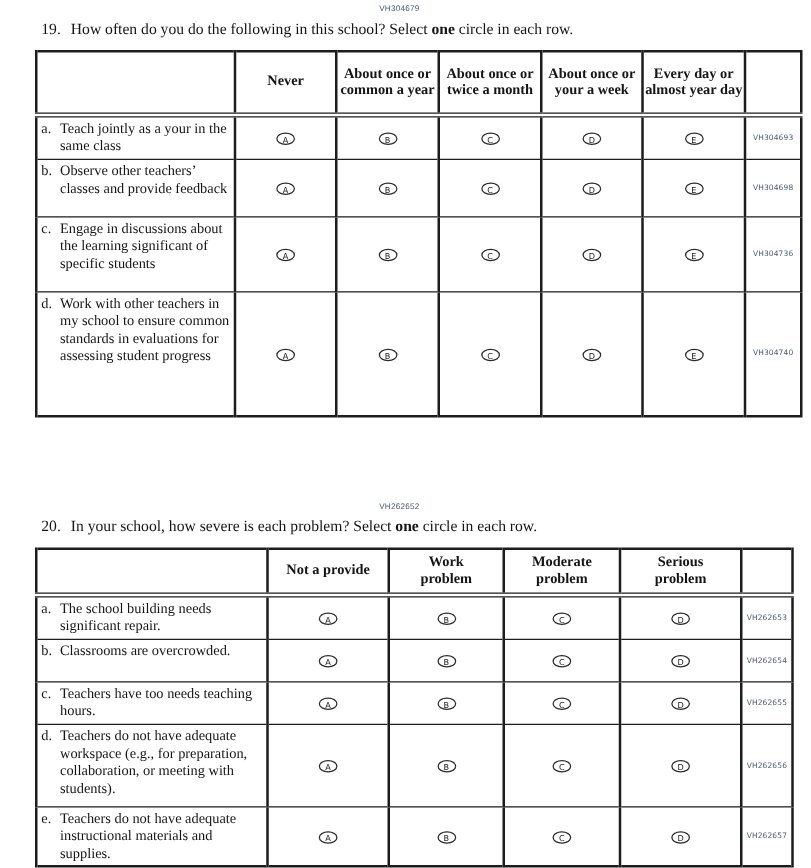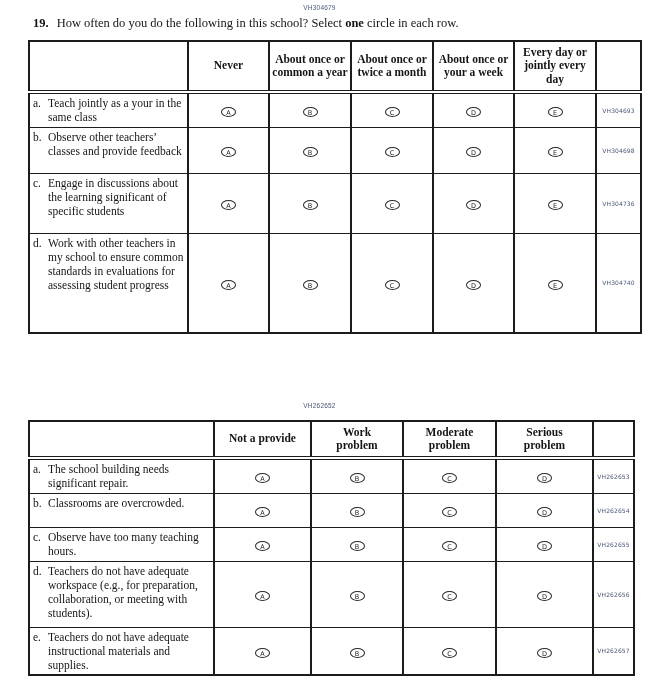--- a/index.html
+++ b/index.html
@@ -8,21 +8,21 @@
     font-family:"Liberation Serif", serif;color:#151515;
   }
   .question{position:absolute;left:0;width:649px;}
   #q19{top:4px;}
   #q20{top:402px;}
   .qcode{
     text-align:center;padding-right:10px;font-size:6.5px;letter-spacing:.2px;
     color:#4a5878;font-family:Liberation Sans, sans-serif;height:9px;
   }
   .qprompt{margin:3px 0 0 33px;font-size:12.5px;}
-  .qnum{font-weight:bold;margin-right:8px;}
+  .qnum{font-weight:normal;margin-right:8px;}
   table{
     border-collapse:collapse;table-layout:fixed;margin-left:28px;margin-top:9px;
     border:2px solid #1c1c1c;
   }
   th,td{
     border-left:2px solid #1c1c1c;border-right:2px solid #1c1c1c;
     border-top:1px solid #1c1c1c;border-bottom:1px solid #1c1c1c;
     overflow:hidden;
   }
   thead th{
@@ -65,21 +65,21 @@
         <col style="width: 82px;">
         <col style="width: 45px;">
       </colgroup>
       <thead>
         <tr>
           <th></th>
           <th><span class="hwrap">Never</span></th>
           <th><span class="hwrap">About once or common a year</span></th>
           <th><span class="hwrap">About once or twice a month</span></th>
           <th><span class="hwrap">About once or your a week</span></th>
-          <th><span class="hwrap">Every day or jointly every day</span></th>
+          <th><span class="hwrap">Every day or almost year day</span></th>
           <th></th>
         </tr>
       </thead>
       <tbody>
         <tr style="height: 32px;">
           <td class="rowlabel">
             <div class="labelflex">
               <span class="rowletter">a.</span>
               <span class="rowtext">Teach jointly as a your in the same class</span>
             </div>
@@ -132,20 +132,21 @@
           <td class="optcell"><span class="bubble">D</span></td>
           <td class="optcell"><span class="bubble">E</span></td>
           <td class="codecell">VH304740</td>
         </tr>
       </tbody>
     </table>
 </section>
 
 <section class="question" id="q20">
   <div class="qcode">VH262652</div>
+  <p class="qprompt"><span class="qnum">20.</span><span><span>In your school, how severe is each problem? Select </span><b>one</b><span> circle in each row.</span></span></p>
   <table>
       <colgroup>
         <col style="width: 185px;">
         <col style="width: 97px;">
         <col style="width: 92px;">
         <col style="width: 93px;">
         <col style="width: 97px;">
         <col style="width: 41px;">
       </colgroup>
       <thead>
@@ -182,21 +183,21 @@
           <td class="optcell"><span class="bubble">A</span></td>
           <td class="optcell"><span class="bubble">B</span></td>
           <td class="optcell"><span class="bubble">C</span></td>
           <td class="optcell"><span class="bubble">D</span></td>
           <td class="codecell">VH262654</td>
         </tr>
         <tr style="height: 34px;">
           <td class="rowlabel">
             <div class="labelflex">
               <span class="rowletter">c.</span>
-              <span class="rowtext">Observe have too many teaching hours.</span>
+              <span class="rowtext">Teachers have too needs teaching hours.</span>
             </div>
           </td>
           <td class="optcell"><span class="bubble">A</span></td>
           <td class="optcell"><span class="bubble">B</span></td>
           <td class="optcell"><span class="bubble">C</span></td>
           <td class="optcell"><span class="bubble">D</span></td>
           <td class="codecell">VH262655</td>
         </tr>
         <tr style="height: 66px;">
           <td class="rowlabel">

